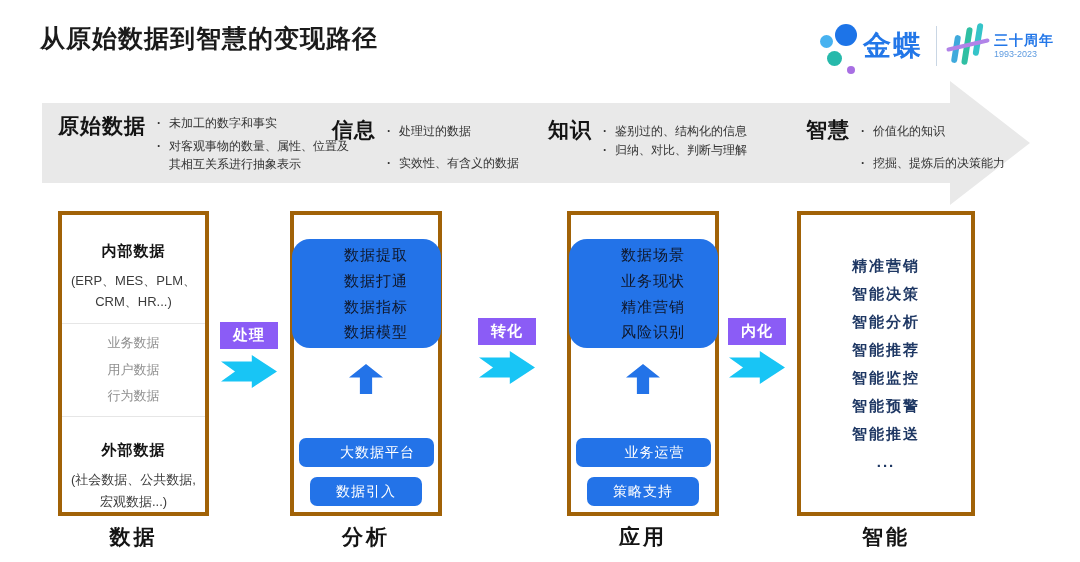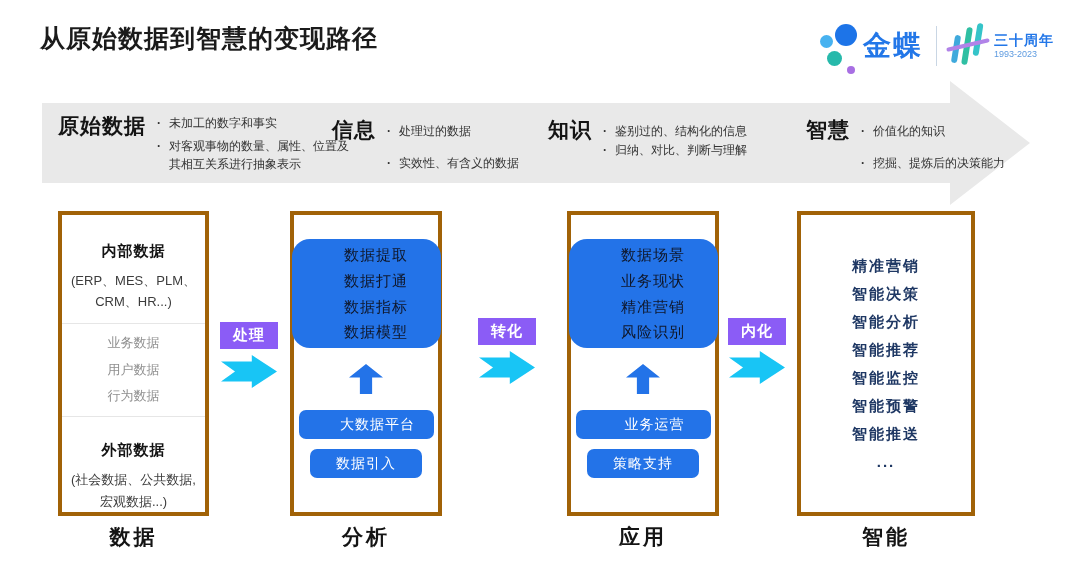--- a/index.html
+++ b/index.html
@@ -53,21 +53,21 @@
   .mid-item{font-size:13px;color:#8F8F8F;line-height:2.05;}
 
   .col2{left:290px;width:152px;display:flex;flex-direction:column;align-items:center;}
   .col3{left:567px;width:152px;display:flex;flex-direction:column;align-items:center;}
   .blue-round{margin-top:24px;width:129px;height:109px;background:#2373E8;border-radius:18px;color:#0f172a;font-size:15px;
               display:flex;flex-direction:column;justify-content:center;align-items:center;line-height:1.73;letter-spacing:1px;padding-left:20px;}
   .up-arrow{margin-top:16px;width:34px;height:30px;background:#2373E8;
             clip-path:polygon(50% 0,100% 45%,68% 45%,68% 100%,32% 100%,32% 45%,0 45%);}
   .btn{width:112px;height:29px;background:#2373E8;border-radius:7px;color:#fff;font-size:14px;
        display:flex;align-items:center;justify-content:center;letter-spacing:1px;}
-  .btn-first{margin-top:16px;padding-left:23px;}
+  .btn-first{margin-top:44px;padding-left:23px;}
   .btn-next{margin-top:10px;}
 
   .col4{left:797px;width:178px;display:flex;flex-direction:column;align-items:center;justify-content:center;}
   .smart-item{font-size:15px;font-weight:bold;color:#1F3864;line-height:28px;letter-spacing:2px;}
 
   
   .conn{position:absolute;display:flex;flex-direction:column;align-items:center;width:62px;}
   .conn1{left:218px;top:322px;}
   .conn2{left:476px;top:318px;}
   .conn3{left:726px;top:318px;}

